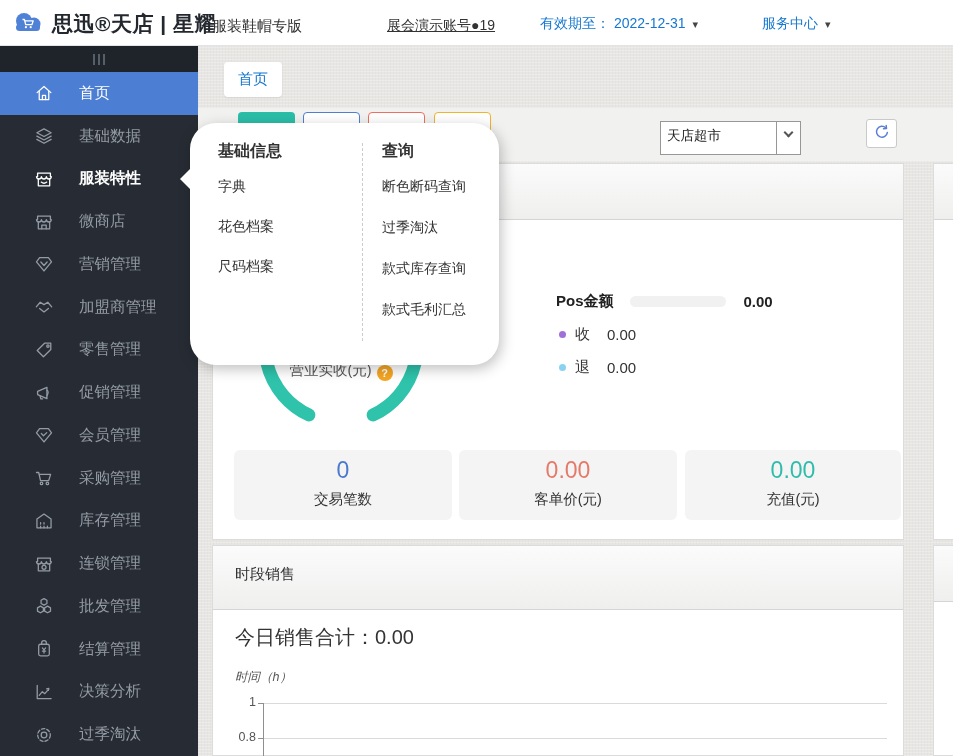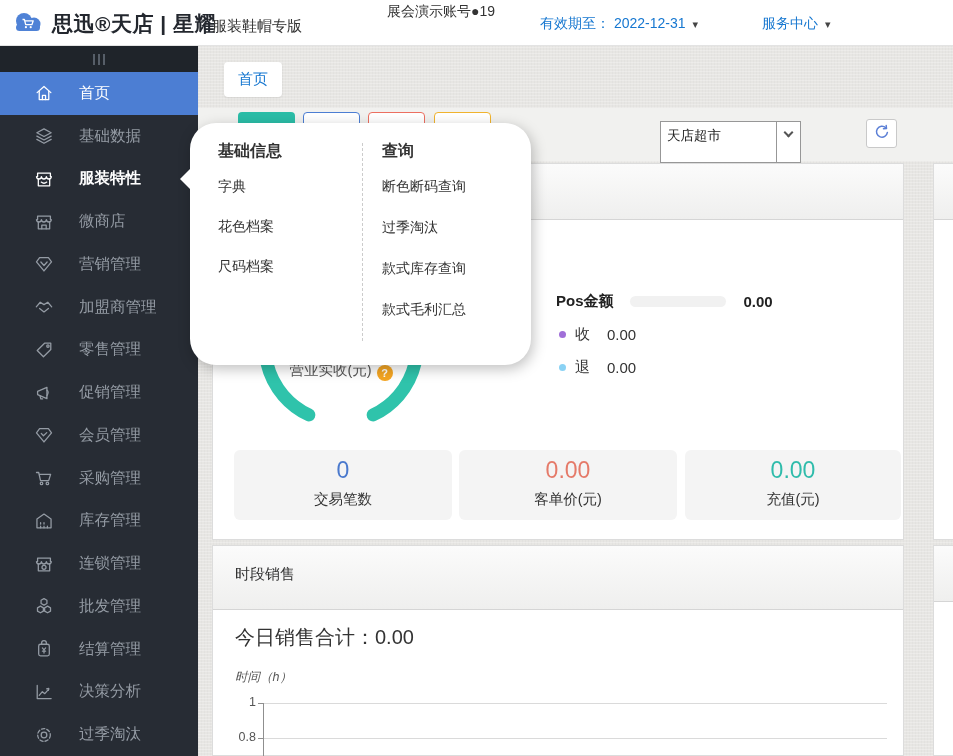--- a/index.html
+++ b/index.html
@@ -4,21 +4,21 @@
 <style>
   * { margin:0; padding:0; box-sizing:border-box; }
   html,body { width:953px; height:756px; }
   body { position:relative; overflow:hidden; background:#fff; font-family:"Liberation Sans",sans-serif; }
 
   
   .topbar { position:absolute; left:0; top:0; width:953px; height:46px; background:#fff; border-bottom:1px solid #e3e3e3; z-index:6; }
   .logo-icon { position:absolute; left:10px; top:8px; }
   .logo-text { position:absolute; left:52px; top:10px; font-size:21px; font-weight:bold; color:#23272e; letter-spacing:.5px; }
   .edition { position:absolute; left:212px; top:17px; font-size:15px; color:#333; }
-  .account { position:absolute; left:387px; top:3px; font-size:14px; color:#333; }
+  .account { position:absolute; left:387px; top:17px; font-size:14px; color:#333;text-decoration:underline; }
   .hlink { position:absolute; top:15px; font-size:14px; color:#1677d0; cursor:pointer; white-space:nowrap;text-align:right; }
   .validity { left:540px; }
   .service { left:762px; }
   .caret { color:#444; font-size:11px; margin-left:7px; }
 
   
   .sidebar { position:absolute; left:0; top:46px; width:198px; height:710px; background:#272c34; z-index:4; }
   .collapse-bar { height:26px; background:#1f242a; display:flex; align-items:center; justify-content:center; gap:3px; cursor:pointer; }
   .collapse-bar i { display:block; width:2px; height:11px; background:#565e68; }
   .side-item { height:42.75px; display:flex; align-items:center; padding-left:32px; color:#949ba4; font-size:15.5px; cursor:pointer; }
@@ -32,21 +32,21 @@
     background-image:repeating-linear-gradient(0deg, rgba(255,255,255,.25) 0 1px, transparent 1px 3px),
                      repeating-linear-gradient(90deg, rgba(0,0,0,.02) 0 1px, transparent 1px 3px); }
   .toolbar-strip { position:absolute; left:198px; top:108px; width:755px; height:53px; background:#f1f1ef; z-index:1; }
 
   .tab-home { position:absolute; left:224px; top:62px; width:58px; height:35px; background:#fff; border-radius:4px;
     color:#1677d0; font-size:15px; display:flex; align-items:center; justify-content:center; cursor:pointer; z-index:2;
     box-shadow:0 1px 2px rgba(0,0,0,.08); }
 
   .btn { position:absolute; top:112px; width:57px; height:31px; border-radius:4px; background:#fff; border:1px solid transparent; cursor:pointer; z-index:2; }
 
-  .store-select { position:absolute; left:660px; top:121px; width:141px; height:42px; background:#fff; border:1px solid #979797; display:flex; cursor:pointer; z-index:2; }
+  .store-select { position:absolute; left:660px; top:121px; width:141px; height:34px; background:#fff; border:1px solid #979797; display:flex; cursor:pointer; z-index:2; }
   .store-select .val { flex:1; font-size:13.5px; color:#222; padding:5px 0 0 6px; overflow:hidden; }
   .store-select .chev-box { width:24px; border-left:1px solid #979797; display:flex; align-items:flex-start; justify-content:center; }
   .chevron { width:7px; height:7px; border-right:2px solid #555; border-bottom:2px solid #555; transform:rotate(45deg); margin-top:7px; }
 
   .refresh-btn { position:absolute; left:866px; top:119px; width:31px; height:29px; background:#fff; border:1px solid #c9c9c9; border-radius:3px;
     display:flex; align-items:center; justify-content:center; cursor:pointer; z-index:2; }
 
   
   .panel { position:absolute; background:#fff; border:1px solid #dcdcdc; z-index:2; }
   .panel-header { background:linear-gradient(#fbfbfb,#efefee); border-bottom:1px solid #d5d5d5; }
@@ -84,21 +84,21 @@
   .sales-total { position:absolute; left:22px; top:78px; font-size:20px; color:#333; }
   .axis-title { position:absolute; left:22px; top:123px; font-size:12.5px; color:#555;font-style:italic; }
   .ytick { position:absolute; left:18px; width:25px; text-align:right; font-size:12.5px; color:#555; }
   .ytick.t1 { top:149px; } .ytick.t2 { top:184px; }
   .gridline { position:absolute; left:50px; width:624px; height:1px; background:#dadada; }
   .g1 { top:157px; } .g2 { top:192px; }
   .vaxis { position:absolute; left:50px; top:157px; width:1px; height:54px; background:#8f8f8f; }
   .tickmark { position:absolute; left:45px; width:5px; height:1px; background:#8f8f8f; }
 
   
-  .flyout { position:absolute; left:190px; top:123px; width:341px; height:242px; background:#fff;
+  .flyout { position:absolute; left:190px; top:123px; width:309px; height:242px; background:#fff;
     box-shadow:2px 4px 14px rgba(0,0,0,.25); z-index:20;border-radius:26px; }
   .flyout-arrow { position:absolute; left:-10px; top:46px; width:0; height:0;
     border-top:10px solid transparent; border-bottom:10px solid transparent; border-right:10px solid #fff; }
   .fly-col { position:absolute; top:18px; }
   .fly-col.c1 { left:28px; width:135px; }
   .fly-col.c2 { left:192px; width:145px; }
   .fly-title { font-size:16px; font-weight:bold; color:#333; margin-bottom:16px; }
   .fly-item { font-size:14px; color:#333; cursor:pointer; }
   .c1 .fly-item { margin-bottom:22px; }
   .c2 .fly-item { margin-bottom:23px; }

